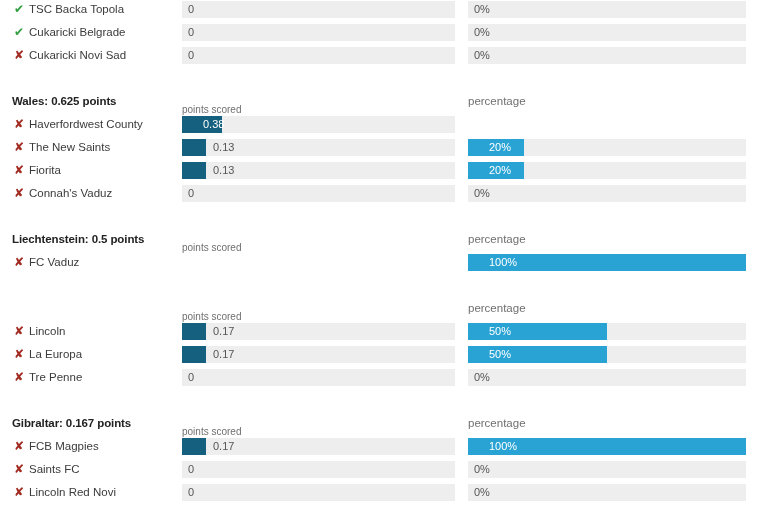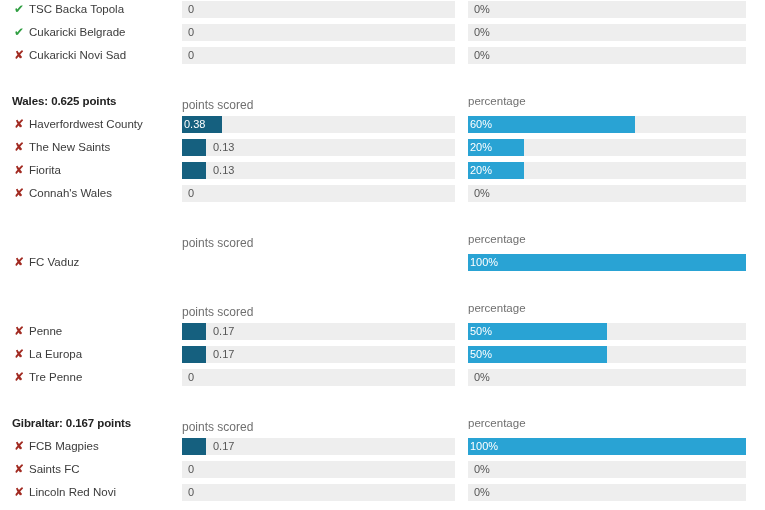--- a/index.html
+++ b/index.html
@@ -16,22 +16,22 @@
 
   
   .grp{position:relative;}
   .hdr{height:23px;position:relative;}
   .hdr .country{
     position:absolute;left:12px;top:3px;
     font-weight:bold;font-size:11.5px;color:#222222;
     letter-spacing:-0.1px;white-space:nowrap;
   }
   .hdr .colhead-points{
-    position:absolute;left:182px;top:6px;
-    font-size:12px;color:#6f6f6f;white-space:nowrap;
+    position:absolute;left:182px;top:12px;
+    font-size:10px;color:#6f6f6f;white-space:nowrap;
   }
   .hdr .colhead-pct{
     position:absolute;left:468px;top:3px;
     font-size:11.5px;color:#6f6f6f;white-space:nowrap;
   }
 
   .row{height:23px;position:relative;}
 
   .club{
     position:absolute;left:14px;top:3px;
@@ -58,21 +58,21 @@
   .track.pct{left:468px;width:278px;}
 
   .bar{position:absolute;left:0;top:0;height:17px;}
   .bar.points{background:#15607f;}
   .bar.pct{background:#29a3d4;}
 
   .val{
     position:absolute;top:2px;
     font-size:11px;line-height:13px;white-space:nowrap;
   }
-  .val.inside{color:#ffffff;left:2px;}
+  .val.inside{color:#ffffff;left:21px;}
   .val.outside{color:#555555;}
 
   .spacer{height:23px;}
 </style>
 </head>
 <body>
 
 <div id="root">
     <div class="grp">
       <div class="row">
@@ -121,24 +121,20 @@
       </div>
       <div class="row">
         <div class="club">
           <span class="mark no">✘</span>
           <span class="clubname">Haverfordwest County</span>
         </div>
         <div class="track points">
           <div class="bar points" style="width: 40px;"></div>
           <span class="val inside">0.38</span>
         </div>
-        <div class="track pct">
-          <div class="bar pct" style="width: 167px;"></div>
-          <span class="val inside">60%</span>
-        </div>
       </div>
       <div class="row">
         <div class="club">
           <span class="mark no">✘</span>
           <span class="clubname">The New Saints</span>
         </div>
         <div class="track points">
           <div class="bar points" style="width: 24px;"></div>
           <span class="val outside" style="left: 31px;">0.13</span>
         </div>
@@ -157,33 +153,34 @@
           <span class="val outside" style="left: 31px;">0.13</span>
         </div>
         <div class="track pct">
           <div class="bar pct" style="width: 56px;"></div>
           <span class="val inside">20%</span>
         </div>
       </div>
       <div class="row">
         <div class="club">
           <span class="mark no">✘</span>
-          <span class="clubname">Connah's Wales</span>
-        </div>
-        <div class="track points">
-          <span class="val outside" style="left: 6px;">0</span>
-        </div>
-        <div class="track pct">
-          <span class="val outside" style="left: 6px;">0%</span>
-        </div>
-      </div>
-    </div>
-    <div class="spacer"></div>
-    <div class="grp">
-      <div class="hdr">
+          <span class="clubname">Connah's Vaduz</span>
+        </div>
+        <div class="track points">
+          <span class="val outside" style="left: 6px;">0</span>
+        </div>
+        <div class="track pct">
+          <span class="val outside" style="left: 6px;">0%</span>
+        </div>
+      </div>
+    </div>
+    <div class="spacer"></div>
+    <div class="grp">
+      <div class="hdr">
+        <div class="country">Liechtenstein: 0.5 points</div>
         <div class="colhead-points">points scored</div>
         <div class="colhead-pct">percentage</div>
       </div>
       <div class="row">
         <div class="club">
           <span class="mark no">✘</span>
           <span class="clubname">FC Vaduz</span>
         </div>
         <div class="track pct">
           <div class="bar pct" style="width: 278px;"></div>
@@ -193,21 +190,21 @@
     </div>
     <div class="spacer"></div>
     <div class="grp">
       <div class="hdr">
         <div class="colhead-points">points scored</div>
         <div class="colhead-pct">percentage</div>
       </div>
       <div class="row">
         <div class="club">
           <span class="mark no">✘</span>
-          <span class="clubname">Penne</span>
+          <span class="clubname">Lincoln</span>
         </div>
         <div class="track points">
           <div class="bar points" style="width: 24px;"></div>
           <span class="val outside" style="left: 31px;">0.17</span>
         </div>
         <div class="track pct">
           <div class="bar pct" style="width: 139px;"></div>
           <span class="val inside">50%</span>
         </div>
       </div>

